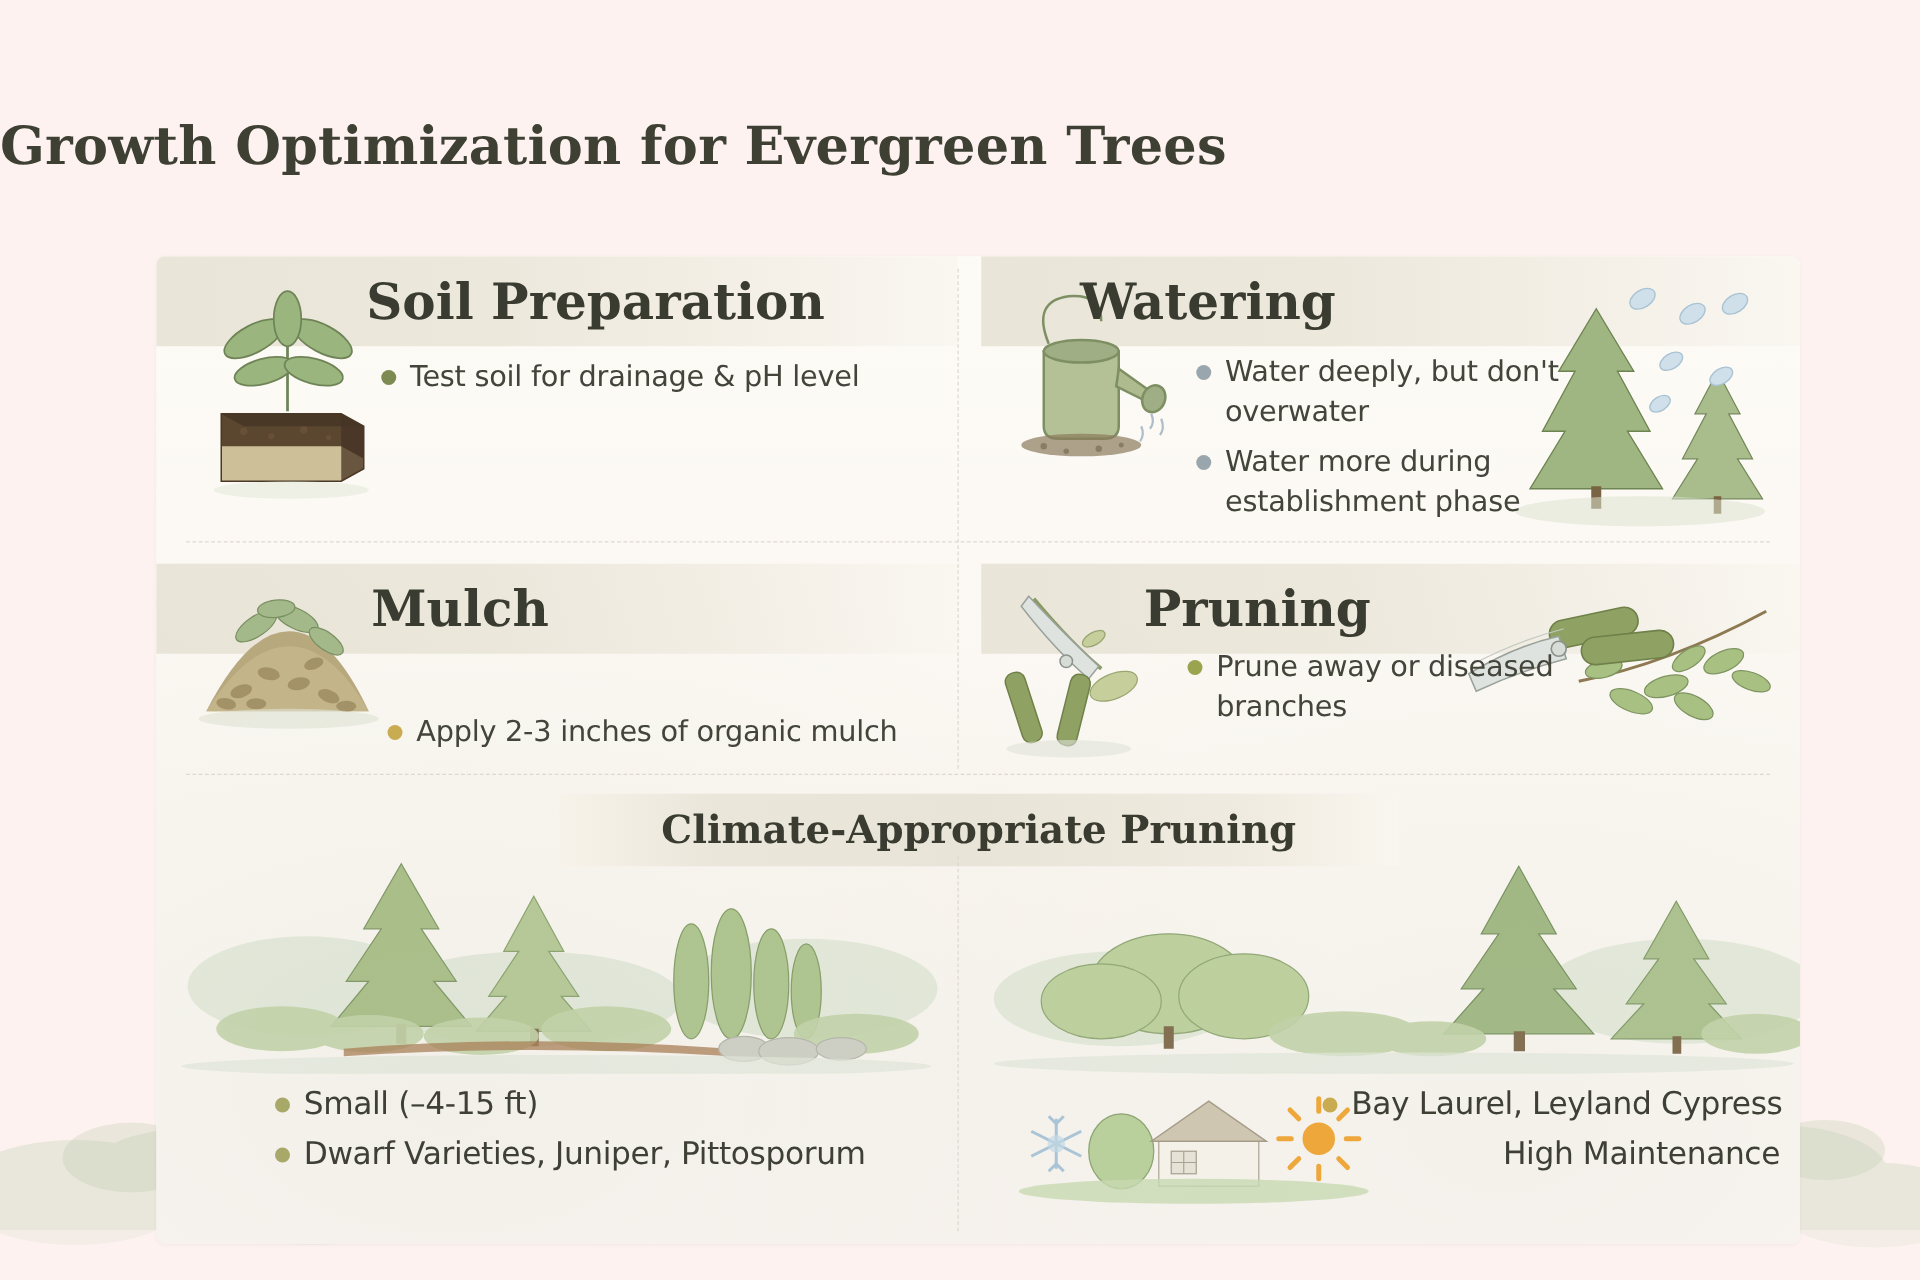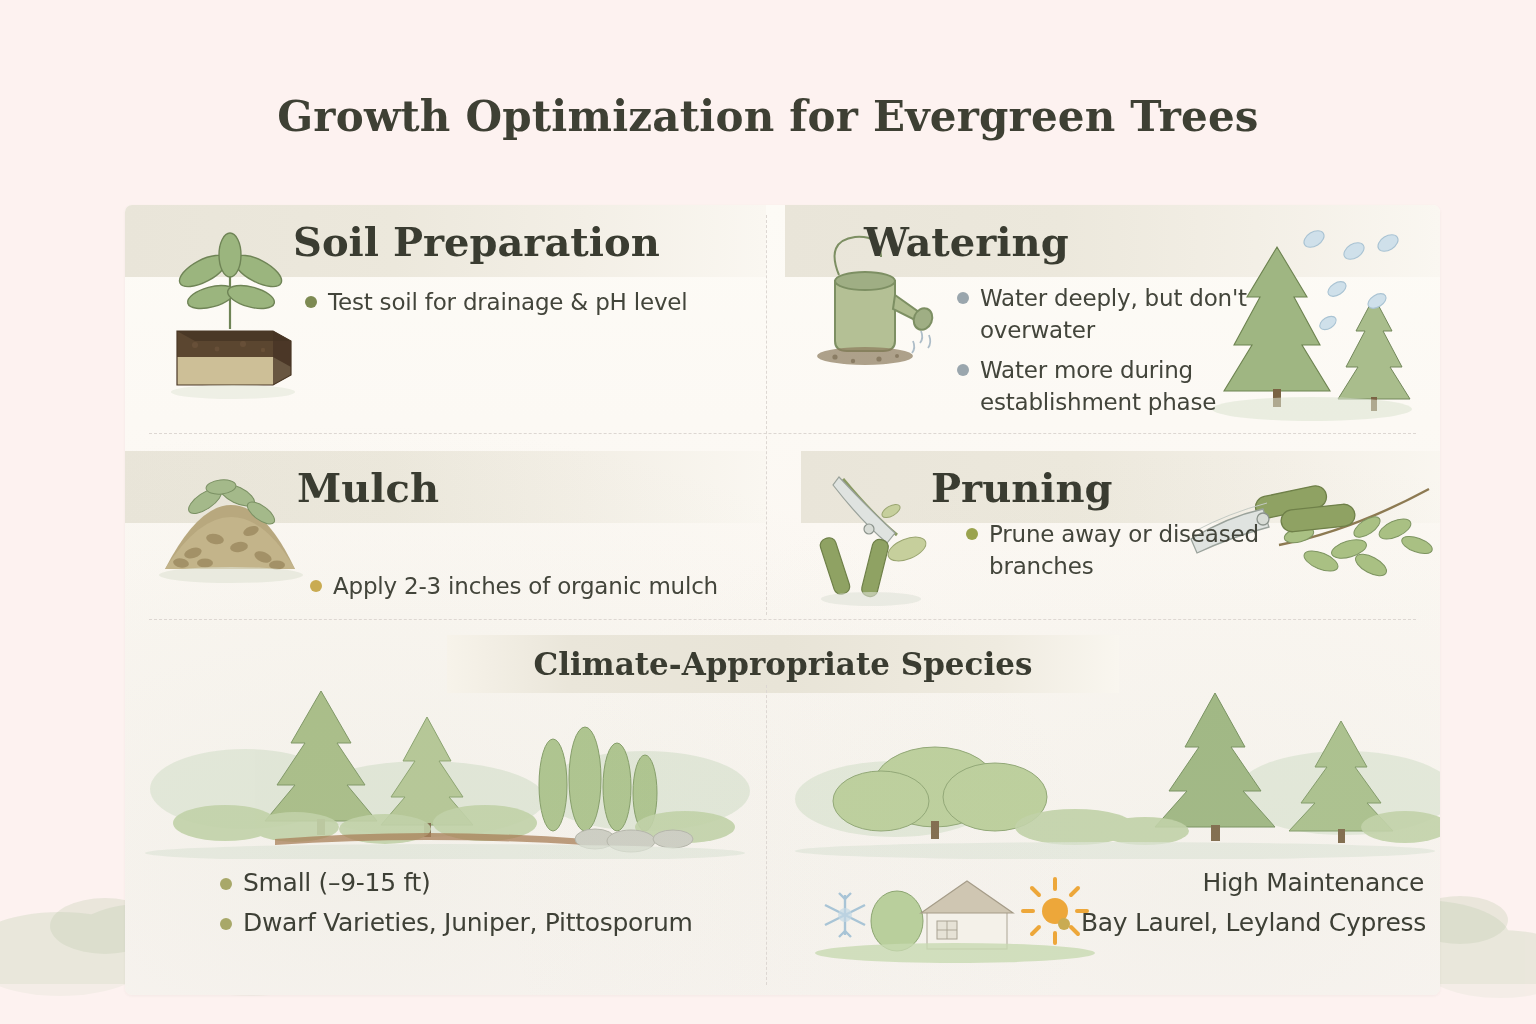--- a/index.html
+++ b/index.html
@@ -9,21 +9,21 @@
     font-family:"Liberation Sans", sans-serif;
     position:relative;
   }
 
   
   .page-foliage{position:absolute;left:0;right:0;bottom:0;height:190px;pointer-events:none;z-index:0;}
   .page-foliage svg{display:block;width:100%;height:100%;}
 
   
   .page-title{
-    position:absolute;top:92px;left:0;right:0;text-align:center;
+    position:absolute;top:92px;left:0;right:0;text-align:left;
     font-family:"DejaVu Serif", serif;
     font-size:42px;font-weight:700;letter-spacing:.2px;
     color:#3e4034;z-index:5;
   }
 
   
   .card{
     position:absolute;left:125px;top:205px;width:1315px;height:790px;
     background:linear-gradient(180deg,#fdfbf6 0%,#fbf7f2 55%,#fbf6f3 100%);
     border-radius:7px;
@@ -36,21 +36,21 @@
     background:
       radial-gradient(ellipse at 18% 85%, rgba(190,200,175,.14) 0%, rgba(190,200,175,0) 48%),
       radial-gradient(ellipse at 82% 88%, rgba(190,200,175,.12) 0%, rgba(190,200,175,0) 46%);
   }
 
   
   .quad{position:absolute;}
   .q-tl{left:0;   top:0;   width:641px;height:228px;}
   .q-tr{left:660px;top:0;  width:655px;height:228px;}
   .q-bl{left:0;   top:246px;width:641px;height:165px;}
-  .q-br{left:676px;top:246px;width:655px;height:165px;text-decoration:underline;}
+  .q-br{left:660px;top:246px;width:655px;height:165px;text-decoration:underline;}
 
   
   .sep-h{position:absolute;left:24px;right:24px;top:228px;border-top:1.5px dashed #ddd7d2;z-index:4;}
   .sep-h2{position:absolute;left:24px;right:24px;top:414px;border-top:1.5px dashed #ddd7d2;z-index:4;}
   .sep-v-top{position:absolute;left:641px;top:10px;height:400px;border-left:1.5px dashed #ddd7d2;z-index:4;}
   .sep-v-bot{position:absolute;left:641px;top:480px;height:300px;border-left:1.5px dashed #ddd7d2;z-index:4;}
 
   
   .band{
     position:absolute;left:0;top:0;height:72px;width:100%;
@@ -354,21 +354,21 @@
       <div class="bullet">
         <span class="dot" style="background:#9aa34e"></span>
         <span class="btext">Prune away or diseased branches</span>
       </div>
     </div>
   </div>
 
   <div class="bottom">
 
     <div class="bottom-band">
-      <span class="band-title">Climate-Appropriate Species</span>
+      <span class="band-title">Climate-Appropriate Pruning</span>
     </div>
 
     <div class="bot-half bot-left">
       <div class="scene">
         <svg viewBox="0 0 641 178" preserveAspectRatio="none">
           <g fill="#dde5d4" opacity=".75">
             <ellipse cx="120" cy="108" rx="95" ry="40"></ellipse>
             <ellipse cx="520" cy="110" rx="105" ry="40"></ellipse>
             <ellipse cx="300" cy="118" rx="120" ry="38"></ellipse>
           </g>
@@ -405,21 +405,21 @@
             <ellipse cx="506" cy="160" rx="24" ry="11"></ellipse>
             <ellipse cx="548" cy="158" rx="20" ry="9"></ellipse>
           </g>
           <ellipse cx="320" cy="172" rx="300" ry="9" fill="#e3e8dd" opacity=".7"></ellipse>
         </svg>
       </div>
 
       <div class="bot-list">
         <div class="bot-line">
           <span class="dot" style="background:#a8a869;margin-top:11px"></span>
-          <span class="bot-text">Small (–9-15 ft)</span>
+          <span class="bot-text">Small (–4-15 ft)</span>
         </div>
         <div class="bot-line">
           <span class="dot" style="background:#a8a869;margin-top:11px"></span>
           <span class="bot-text">Dwarf Varieties, Juniper, Pittosporum</span>
         </div>
       </div>
     </div>
 
     <div class="bot-half bot-right">
       <div class="scene">
@@ -489,23 +489,23 @@
             </g>
           </g>
 
           <g fill="#c8d9b2" opacity=".8">
             <ellipse cx="150" cy="104" rx="140" ry="10"></ellipse>
           </g>
         </svg>
       </div>
 
       <div class="bot-list">
-        <div class="bot-line nodot">
-          <span class="bot-text">High Maintenance</span>
-        </div>
         <div class="bot-line">
           <span class="dot" style="background:#c9ab52;margin-top:11px"></span>
           <span class="bot-text">Bay Laurel, Leyland Cypress</span>
         </div>
+        <div class="bot-line nodot">
+          <span class="bot-text">High Maintenance</span>
+        </div>
       </div>
     </div>
   </div>
 </div>
 
 </body></html>

